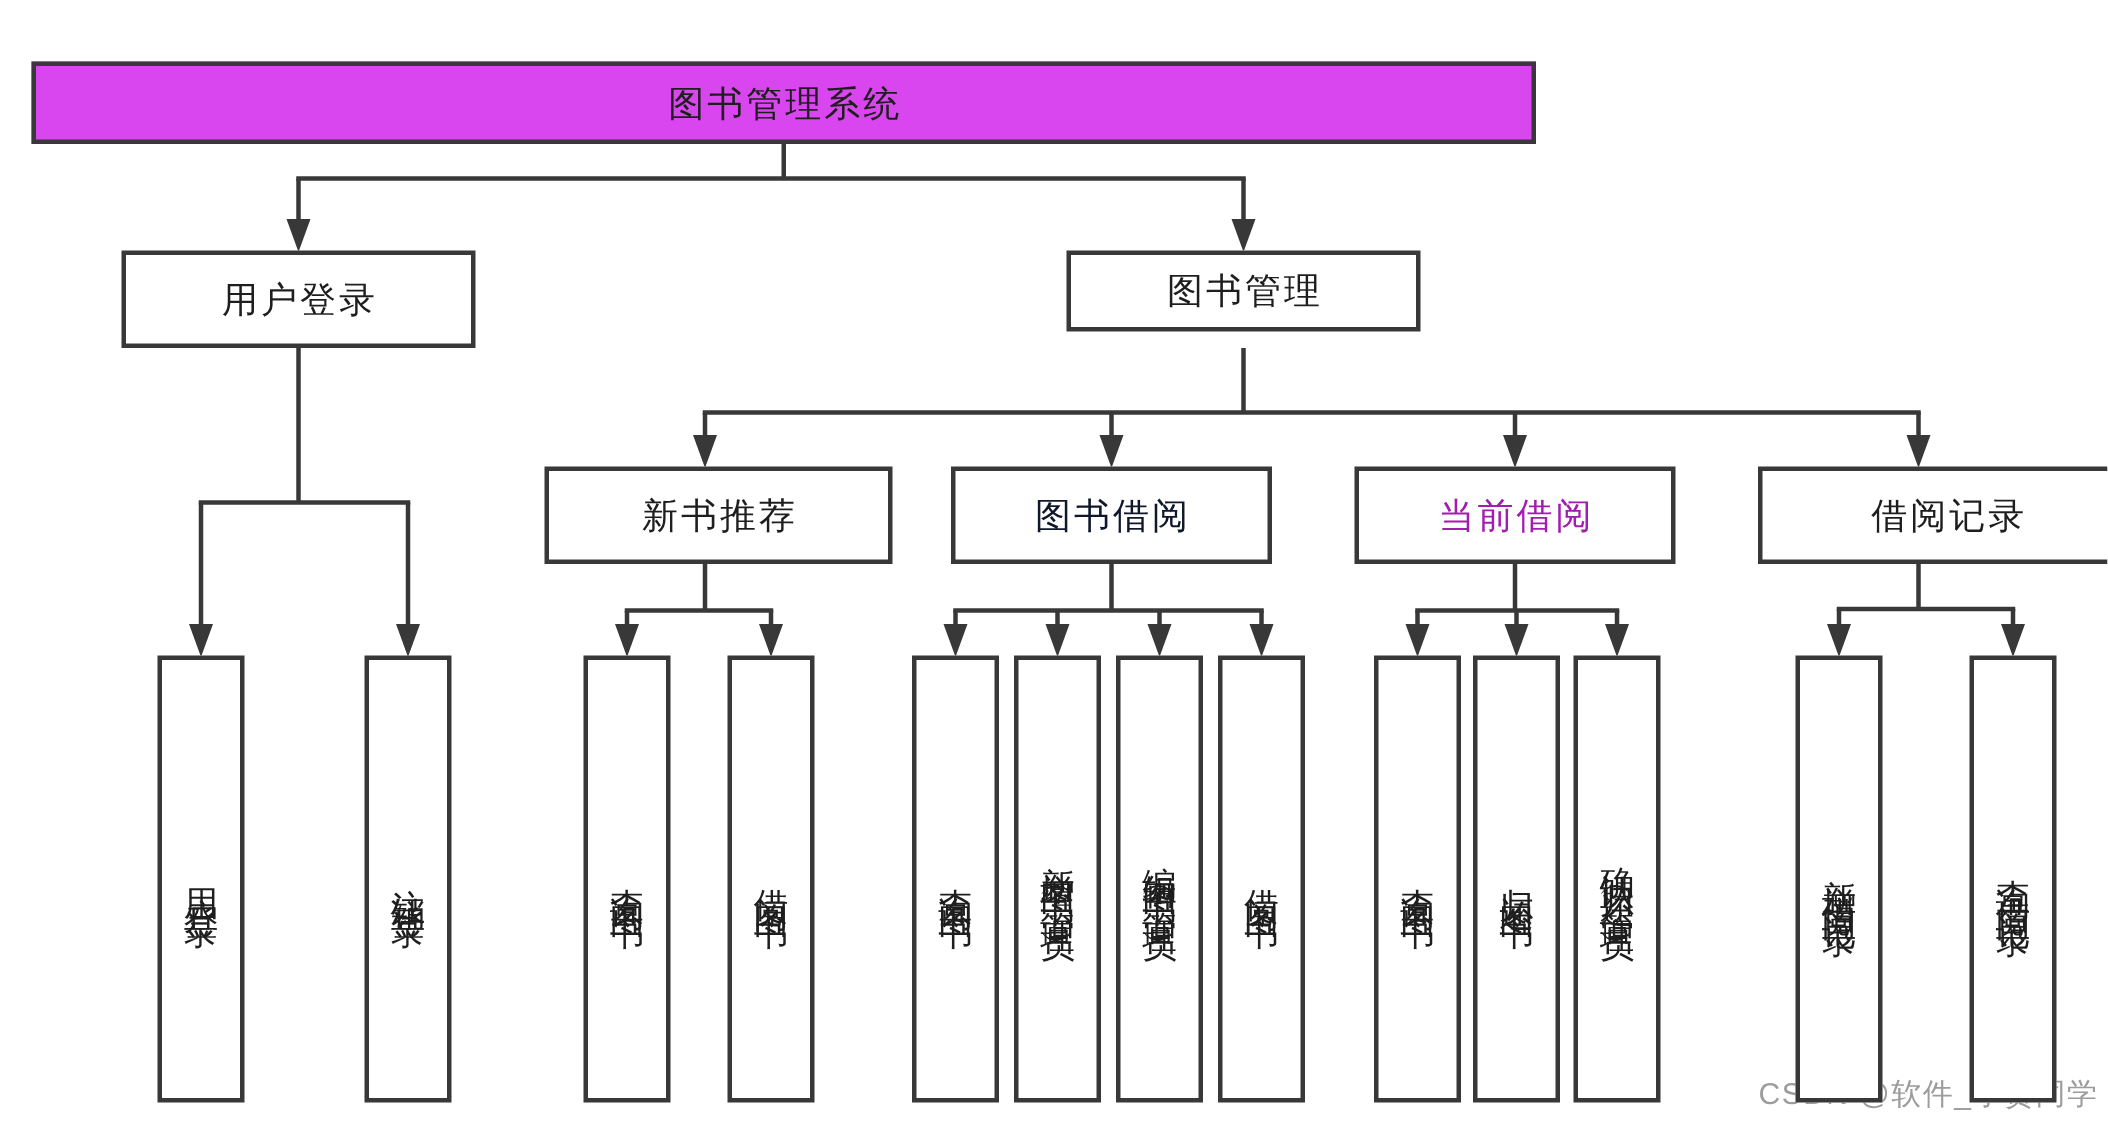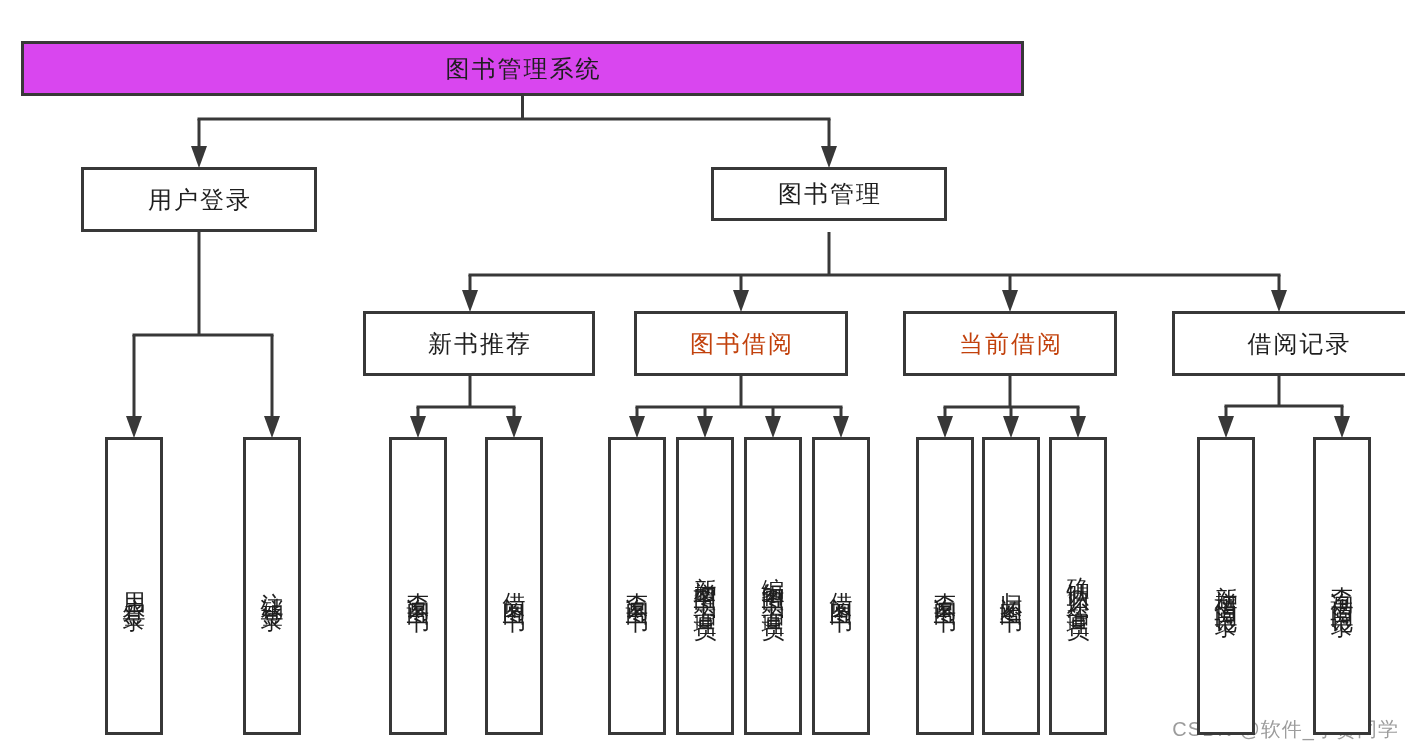--- a/index.html
+++ b/index.html
@@ -122,24 +122,24 @@
     <div class="node horizontal" style="left: 81px; top: 167px; width: 236px; height: 65px; background: rgb(255, 255, 255); border-color: rgb(56, 56, 56);">
       <span class="lbl" style="color: rgb(30, 30, 30);">用户登录</span>
     </div>
     <div class="node horizontal" style="left: 711px; top: 167px; width: 236px; height: 54px; background: rgb(255, 255, 255); border-color: rgb(56, 56, 56);">
       <span class="lbl" style="color: rgb(30, 30, 30);">图书管理</span>
     </div>
     <div class="node horizontal" style="left: 363px; top: 311px; width: 232px; height: 65px; background: rgb(255, 255, 255); border-color: rgb(56, 56, 56);">
       <span class="lbl" style="color: rgb(30, 30, 30);">新书推荐</span>
     </div>
     <div class="node horizontal" style="left: 634px; top: 311px; width: 214px; height: 65px; background: rgb(255, 255, 255); border-color: rgb(56, 56, 56);">
-      <span class="lbl" style="color: #c2410c;">图书借阅</span>
+      <span class="lbl" style="color: #0f172a;">图书借阅</span>
     </div>
     <div class="node horizontal" style="left: 903px; top: 311px; width: 214px; height: 65px; background: rgb(255, 255, 255); border-color: rgb(56, 56, 56);">
-      <span class="lbl" style="color: #c2410c;">当前借阅</span>
+      <span class="lbl" style="color: #a21caf;">当前借阅</span>
     </div>
     <div class="node horizontal" style="left: 1172px; top: 311px; width: 253px; height: 65px; background: rgb(255, 255, 255); border-color: rgb(56, 56, 56);">
       <span class="lbl" style="color: rgb(30, 30, 30);">借阅记录</span>
     </div>
     <div class="node vertical" style="left: 105px; top: 437px; width: 58px; height: 298px; background: rgb(255, 255, 255); border-color: rgb(56, 56, 56);">
       <span class="lbl" style="color: rgb(30, 30, 30);">用户登录</span>
     </div>
     <div class="node vertical" style="left: 243px; top: 437px; width: 58px; height: 298px; background: rgb(255, 255, 255); border-color: rgb(56, 56, 56);">
       <span class="lbl" style="color: rgb(30, 30, 30);">注销登录</span>
     </div>

